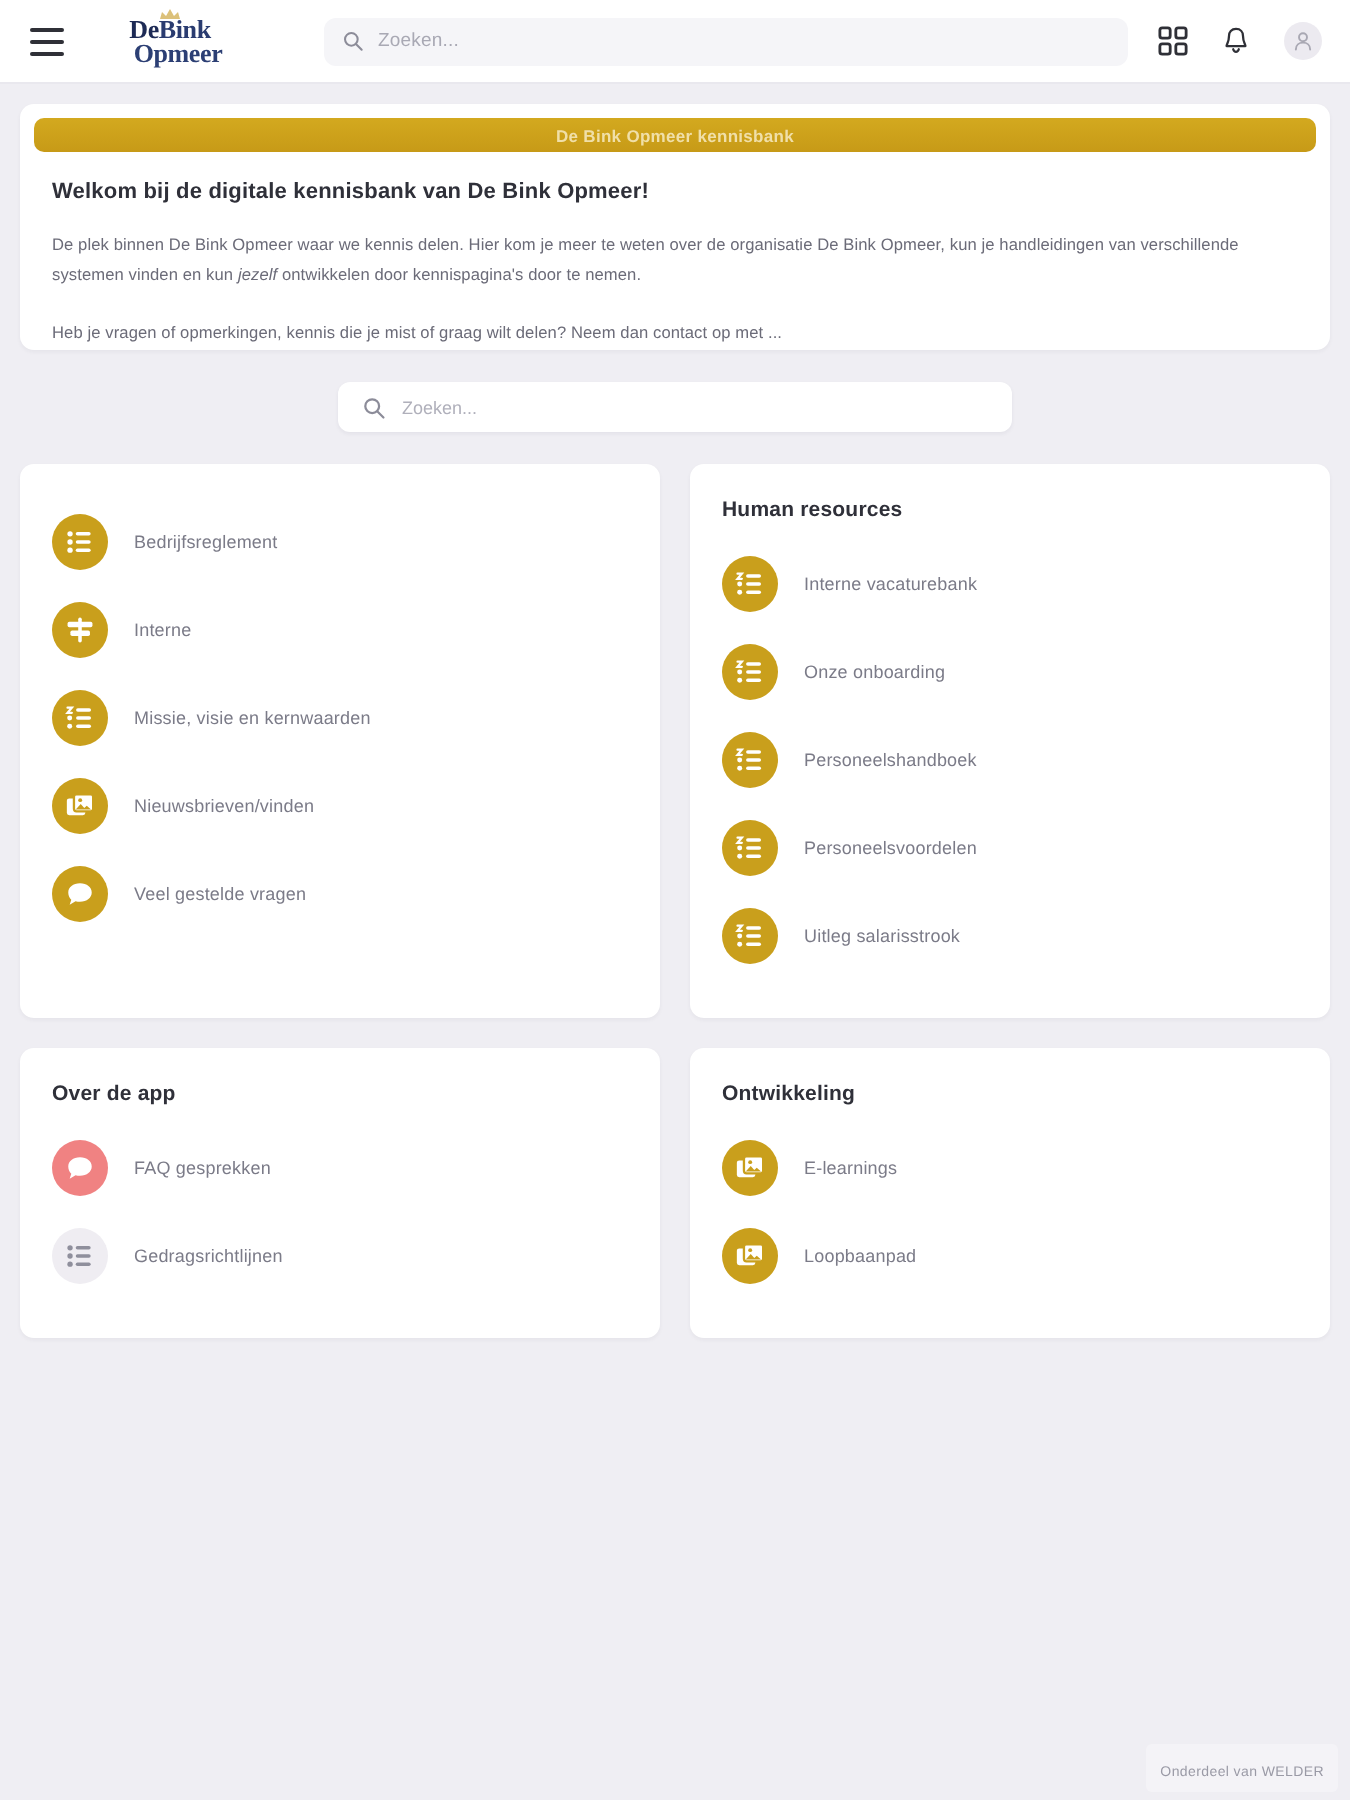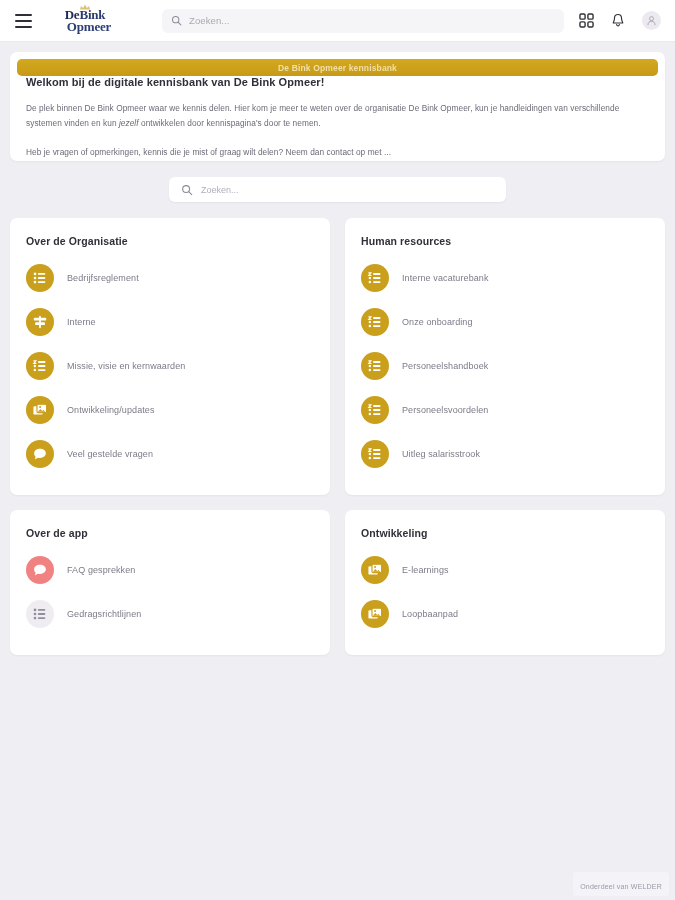--- a/index.html
+++ b/index.html
@@ -134,20 +134,21 @@
     font-size: 8.5px;
     font-weight: 700;
     color: #f0dfa8;
     letter-spacing: .15px;
   }
   .welcome-body { padding: 0 9px; }
   .welcome-title {
     font-size: 11px;
     font-weight: 700;
     color: #2f3039;
+    margin-top: 14px;
     letter-spacing: .1px;
   }
   .welcome-p {
     font-size: 8.3px;
     line-height: 1.85;
     color: #6b6b78;
     margin-top: 13px;
     letter-spacing: .05px;
   }
   .welcome-p em { font-style: italic; }
@@ -305,21 +306,20 @@
         <circle cx="6.8" cy="6.8" r="4.6" fill="none" stroke="#8c8c99" stroke-width="1.5"></circle>
         <line x1="10.3" y1="10.3" x2="14.3" y2="14.3" stroke="#8c8c99" stroke-width="1.5" stroke-linecap="round"></line>
       </svg>
       <span class="ph">Zoeken...</span>
     </div>
   </div>
 
   <div class="grid">
 
     <div class="card">
-      <div class="card-title">Over de Organisatie</div>
 
       <div class="link-row">
         <div class="ico gold">
           <svg width="16" height="16" viewBox="0 0 18 18">
             <circle cx="3.4" cy="4.4" r="1.5" fill="#fff"></circle>
               <rect x="6.6" y="3.4" width="8.4" height="2" rx="1" fill="#fff"></rect>
             <circle cx="3.4" cy="9" r="1.5" fill="#fff"></circle>
               <rect x="6.6" y="8" width="8.4" height="2" rx="1" fill="#fff"></rect>
             <circle cx="3.4" cy="13.6" r="1.5" fill="#fff"></circle>
               <rect x="6.6" y="12.6" width="8.4" height="2" rx="1" fill="#fff"></rect>
@@ -355,21 +355,21 @@
 
       <div class="link-row">
         <div class="ico gold">
           <svg width="16" height="16" viewBox="0 0 18 18">
             <rect x="1.6" y="4.8" width="10.4" height="9.4" rx="1.4" fill="#fff"></rect>
             <rect x="5.6" y="2.4" width="10.8" height="9.6" rx="1.4" fill="#fff" stroke="#c99f1c" stroke-width="1.3"></rect>
             <circle cx="9.1" cy="5.7" r="1.1" fill="#c99f1c"></circle>
             <path d="M6.6 10.9 L9.4 7.9 L11.4 10.1 L12.8 8.9 L15.2 10.9 Z" fill="#c99f1c"></path>
           </svg>
         </div>
-        <span class="link-label">Ontwikkeling/updates</span>
+        <span class="link-label">Nieuwsbrieven/vinden</span>
       </div>
 
       <div class="link-row">
         <div class="ico gold">
           <svg width="16" height="16" viewBox="0 0 18 18">
             <path d="M9 3 C12.9 3 15.6 5.3 15.6 8.2 C15.6 11.1 12.9 13.4 9 13.4 C8.1 13.4 7.3 13.3 6.5 13.1 L3.2 15.1 L4.1 12.2 C3 11.2 2.4 9.8 2.4 8.2 C2.4 5.3 5.1 3 9 3 Z" fill="#fff"></path>
           </svg>
         </div>
         <span class="link-label">Veel gestelde vragen</span>
       </div>

